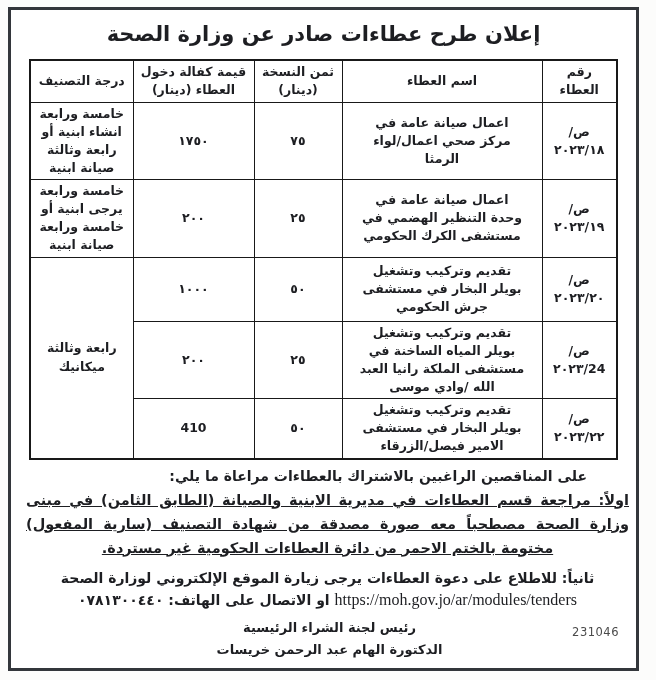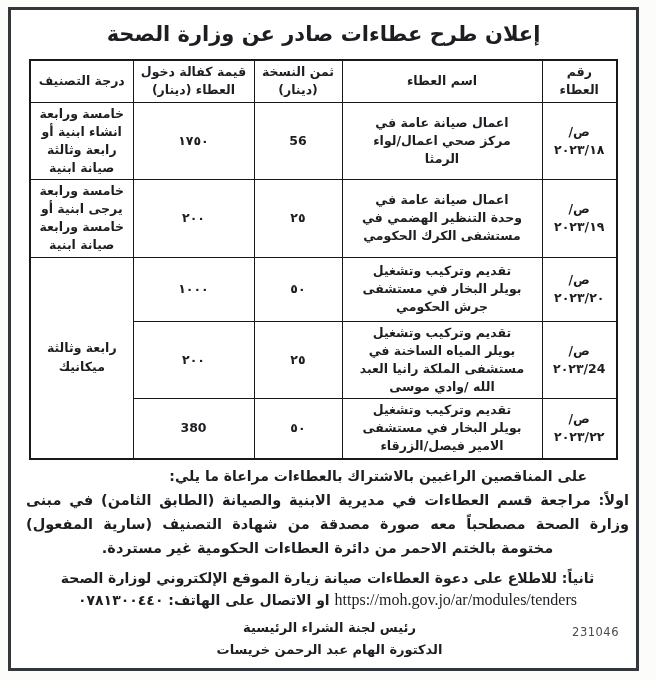--- a/index.html
+++ b/index.html
@@ -32,21 +32,21 @@
   }
   table.tenders thead tr{height:41px;}
   table.tenders td:nth-child(2){padding:2px 16px;}
   .notes{padding:6px 7px 0 15px;}
   .intro-line{
     text-align:right;padding-left:0;padding-right:42px;
     font-weight:bold;font-size:14px;margin-top:2px;
   }
   .para-first{
     text-align:justify;text-align-last:center;
-    font-weight:bold;font-size:14.5px;line-height:24px;margin-top:4px;
+    font-weight:bold;font-size:14.5px;line-height:24px;margin-top:4px;text-decoration:underline;
   }
   .para-second-intro{
     text-align:center;font-weight:bold;font-size:14px;margin-top:10px;
   }
   .para-second-contact{
     text-align:center;font-weight:bold;font-size:14px;margin-top:5px;
   }
   .url-text{
     font-family:"Liberation Serif",serif;font-weight:normal;font-size:16px;
     unicode-bidi:embed;direction:ltr;
@@ -81,21 +81,21 @@
         <th>اسم العطاء</th>
         <th>ثمن النسخة (دينار)</th>
         <th>قيمة كفالة دخول العطاء (دينار)</th>
         <th>درجة التصنيف</th>
       </tr>
     </thead>
     <tbody>
         <tr style="height: 63px;">
           <td>ص/٢٠٢٣/١٨</td>
           <td>اعمال صيانة عامة في مركز صحي اعمال/لواء الرمثا</td>
-          <td>56</td>
+          <td>٧٥</td>
           <td>١٧٥٠</td>
           <td>خامسة ورابعة انشاء ابنية أو رابعة وثالثة صيانة ابنية</td>
         </tr>
         <tr style="height: 74px;">
           <td>ص/٢٠٢٣/١٩</td>
           <td>اعمال صيانة عامة في وحدة التنظير الهضمي في مستشفى الكرك الحكومي</td>
           <td>٢٥</td>
           <td>٢٠٠</td>
           <td>خامسة ورابعة يرجى ابنية أو خامسة ورابعة صيانة ابنية</td>
         </tr>
@@ -109,29 +109,29 @@
         <tr style="height: 73px;">
           <td>ص/٢٠٢٣/24</td>
           <td>تقديم وتركيب وتشغيل بويلر المياه الساخنة في مستشفى الملكة رانيا العبد الله /وادي موسى</td>
           <td>٢٥</td>
           <td>٢٠٠</td>
         </tr>
         <tr style="height: 60px;">
           <td>ص/٢٠٢٣/٢٢</td>
           <td>تقديم وتركيب وتشغيل بويلر البخار في مستشفى الامير فيصل/الزرقاء</td>
           <td>٥٠</td>
-          <td>380</td>
+          <td>410</td>
         </tr>
       </tbody>
   </table>
 
   <div class="notes">
     <div class="intro-line">على المناقصين الراغبين بالاشتراك بالعطاءات مراعاة ما يلي:</div>
     <div class="para-first">اولاً: مراجعة قسم العطاءات في مديرية الابنية والصيانة (الطابق الثامن) في مبنى وزارة الصحة مصطحباً معه صورة مصدقة من شهادة التصنيف (سارية المفعول) مختومة بالختم الاحمر من دائرة العطاءات الحكومية غير مستردة.</div>
-    <div class="para-second-intro">ثانياً: للاطلاع على دعوة العطاءات صيانة زيارة الموقع الإلكتروني لوزارة الصحة</div>
+    <div class="para-second-intro">ثانياً: للاطلاع على دعوة العطاءات يرجى زيارة الموقع الإلكتروني لوزارة الصحة</div>
     <div class="para-second-contact">
       <span class="url-text">https://moh.gov.jo/ar/modules/tenders</span>
       <span>او الاتصال على الهاتف: ٠٧٨١٣٠٠٤٤٠</span>
     </div>
   </div>
 
   <div class="signature">
     <div>رئيس لجنة الشراء الرئيسية</div>
     <div>الدكتورة الهام عبد الرحمن خريسات</div>
   </div>

